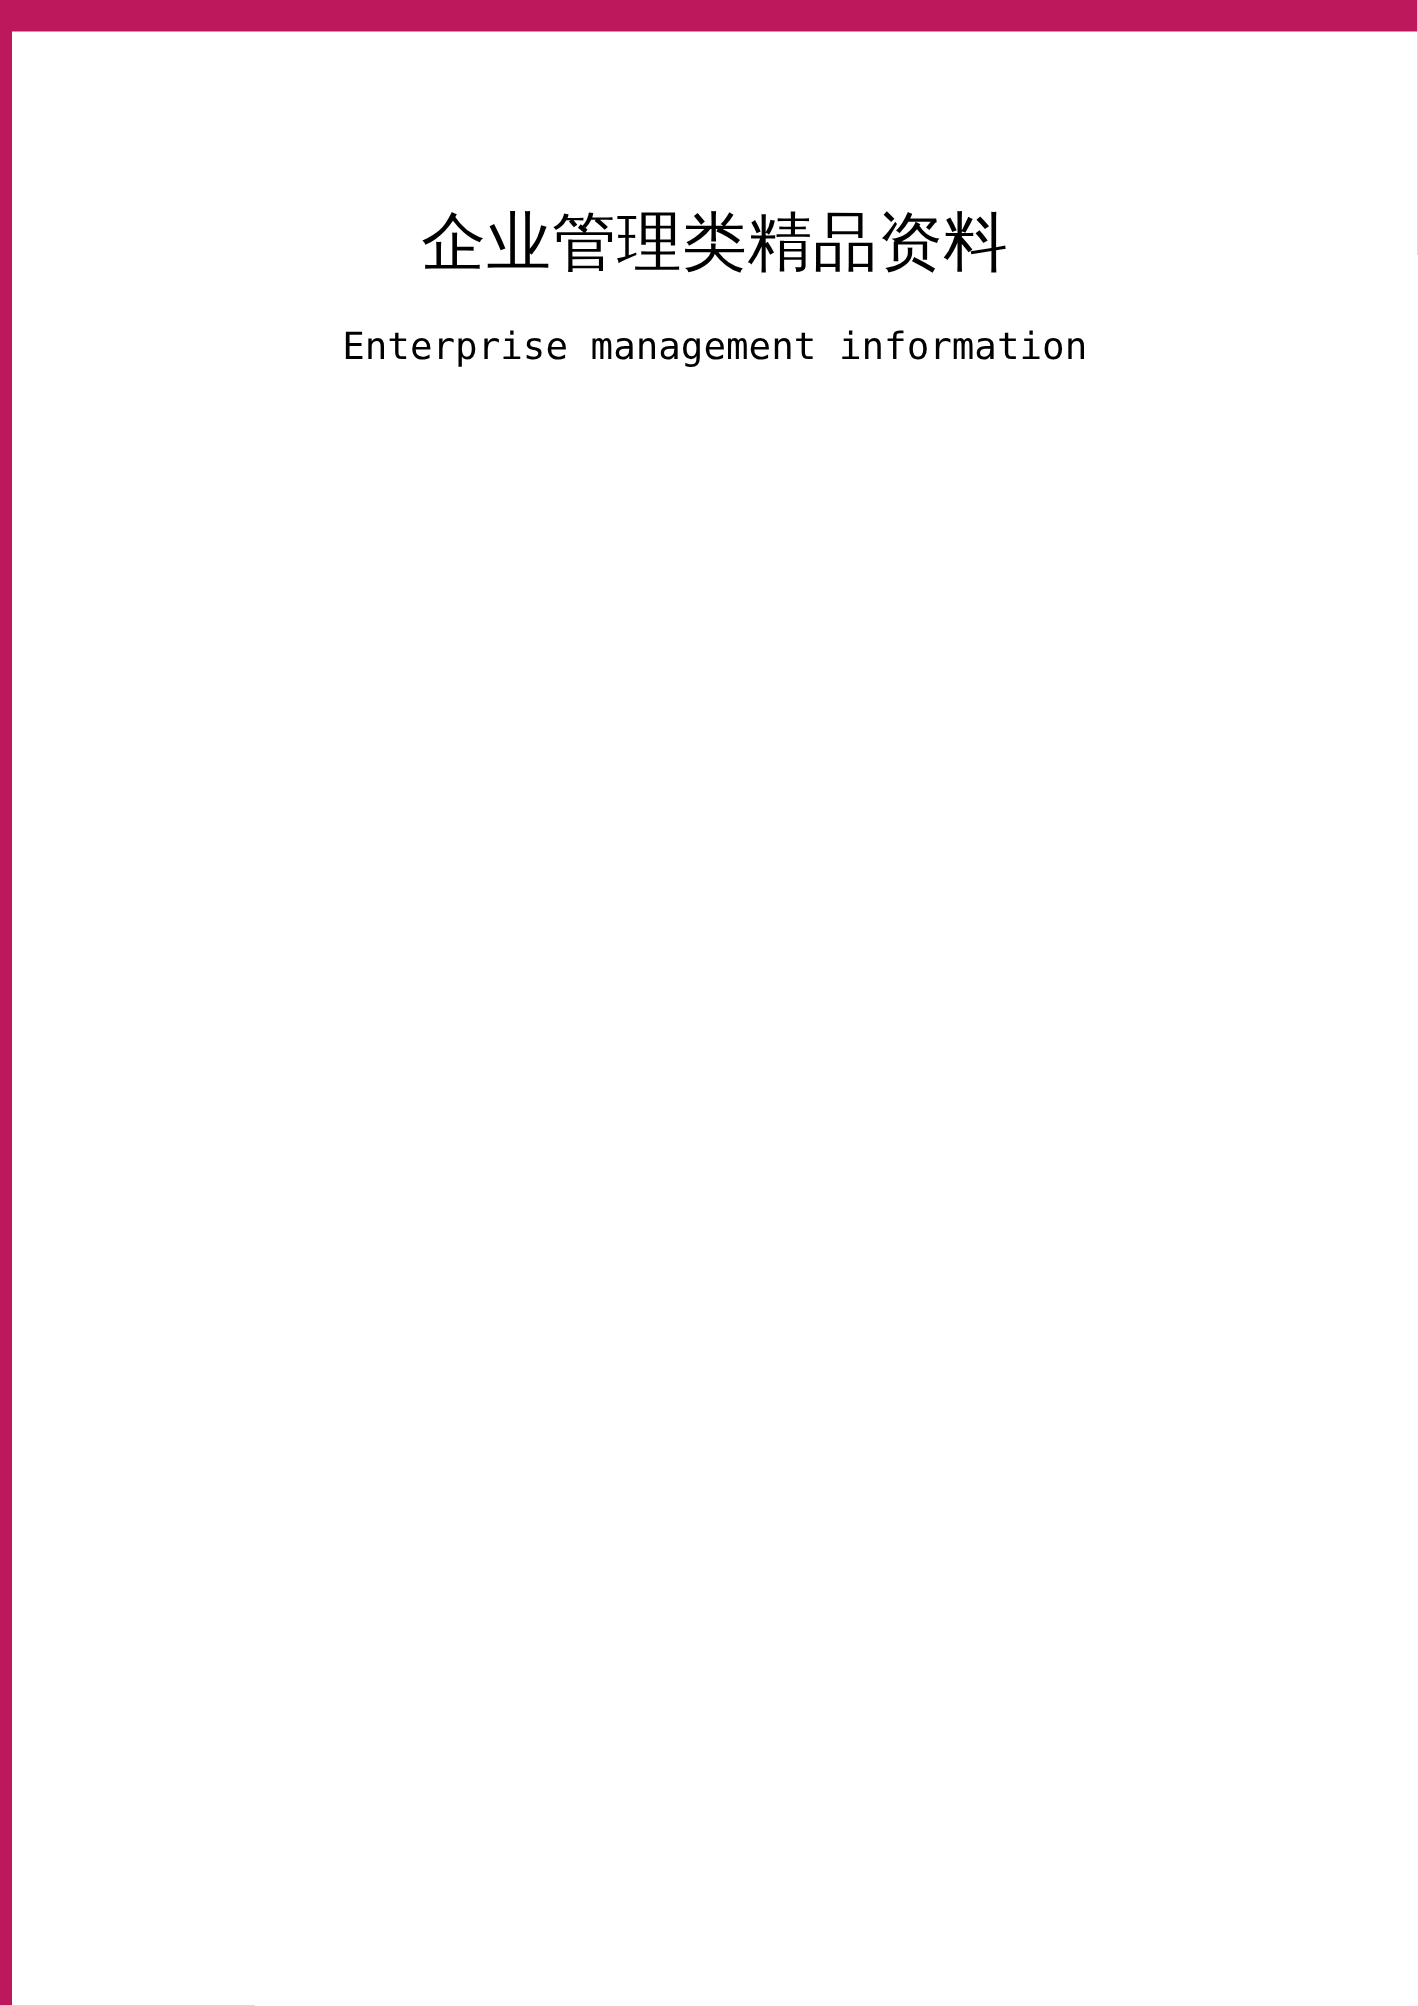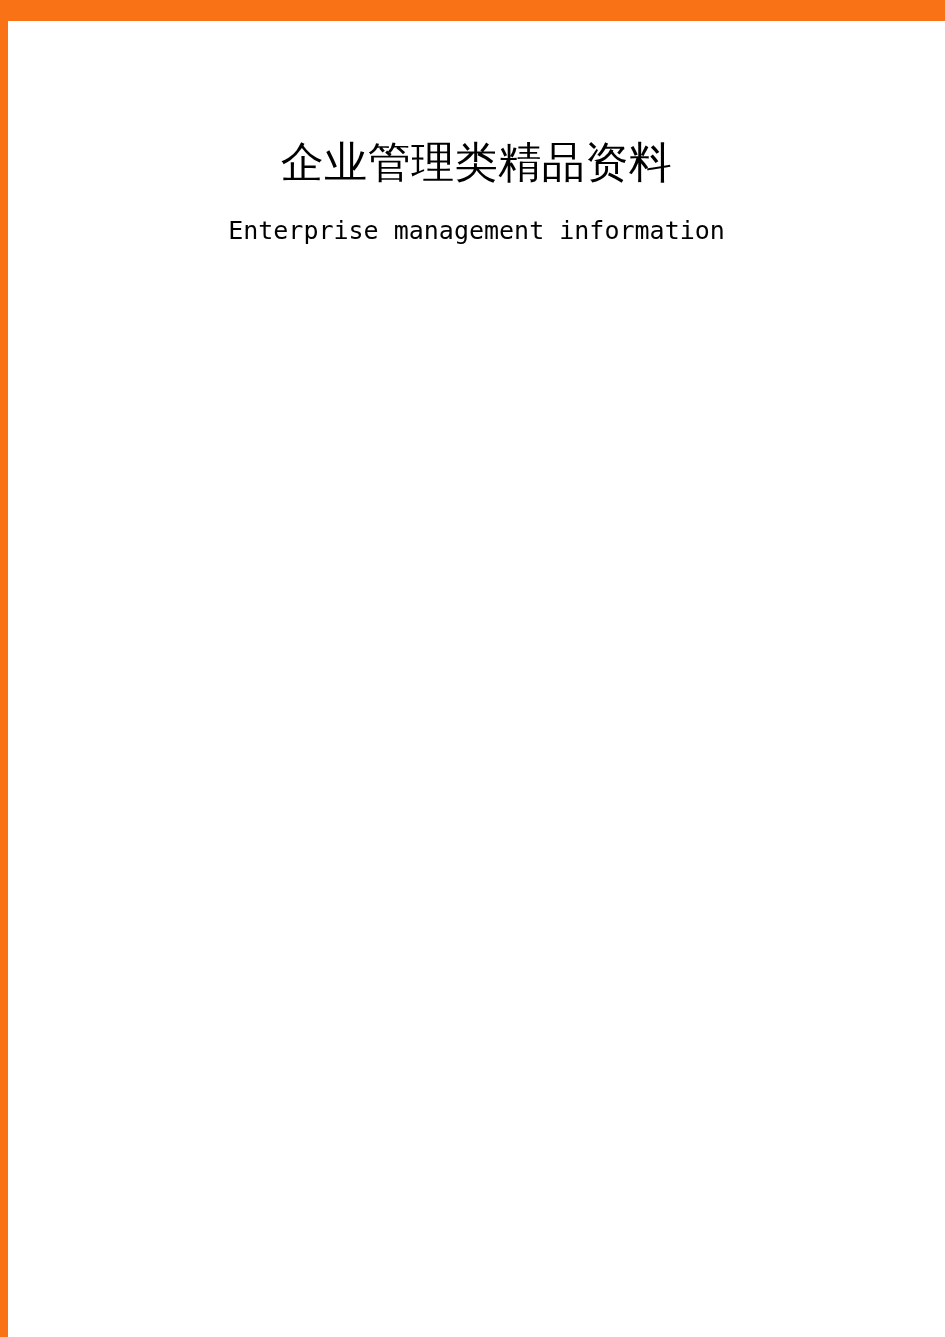--- a/index.html
+++ b/index.html
@@ -12,21 +12,21 @@
     height: 1337px;
     overflow: hidden;
     font-family: "Liberation Serif", "DejaVu Serif", serif;
   }
 
   
   #canvas {
     position: relative;
     width: 945px;
     height: 1337px;
-    background: #f97316;
+    background: #be185d;
   }
 
   
   #page {
     position: absolute;
     left: 8px;
     top: 21px;
     width: 937px;
     height: 1316px;
     background: #ffffff;

